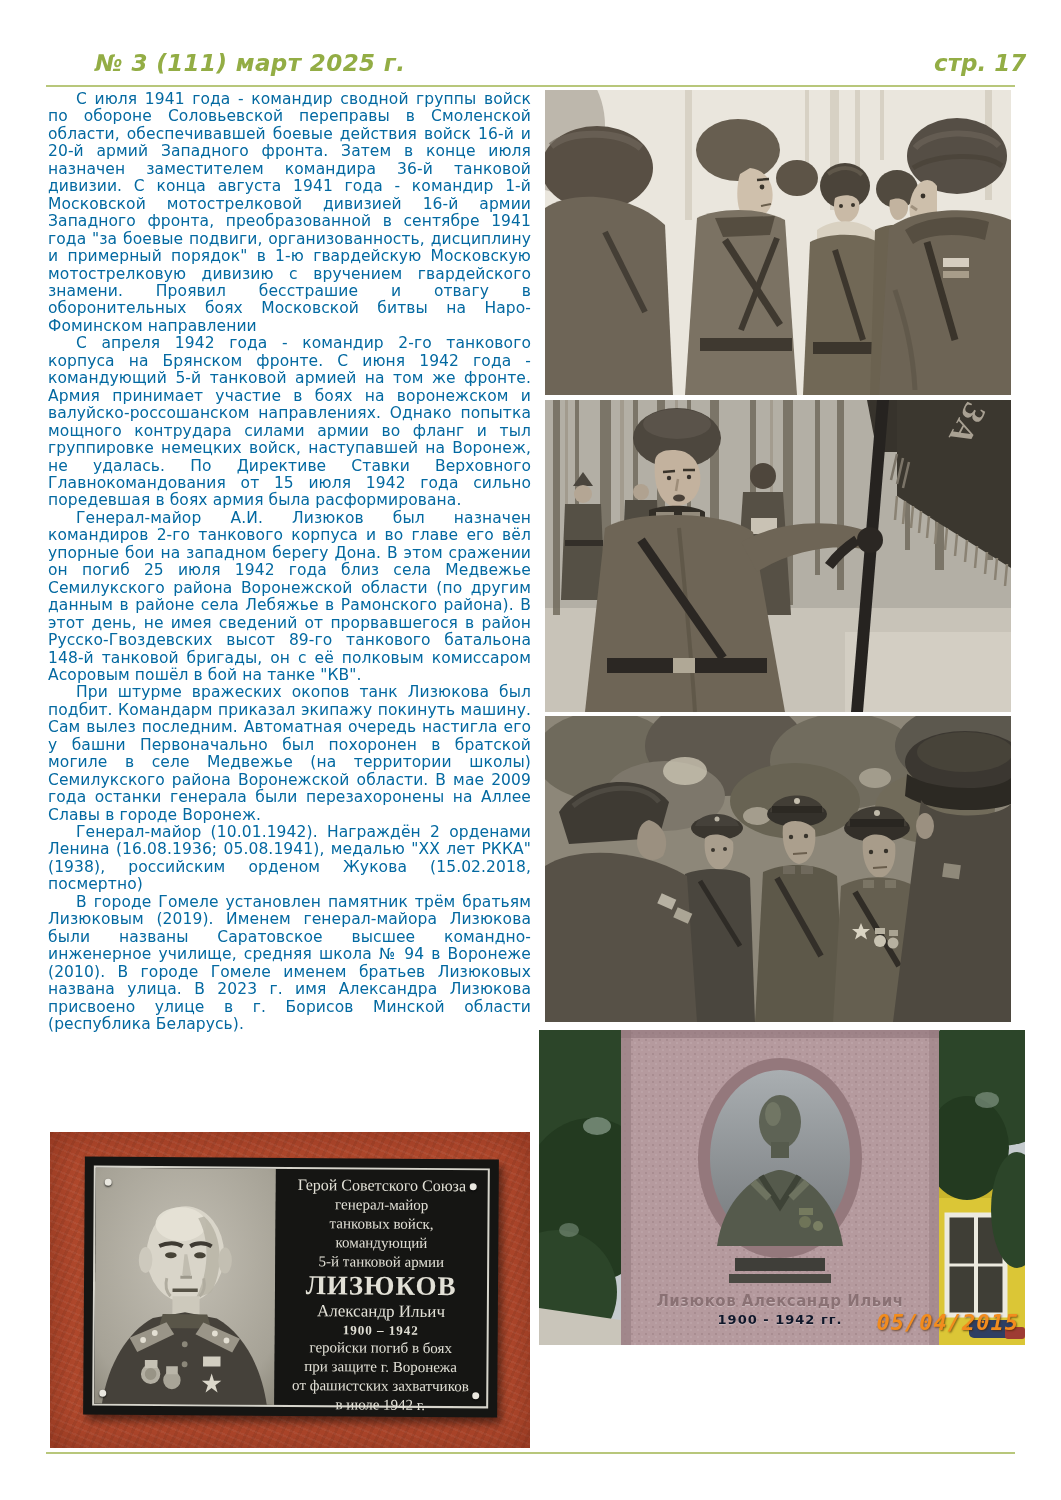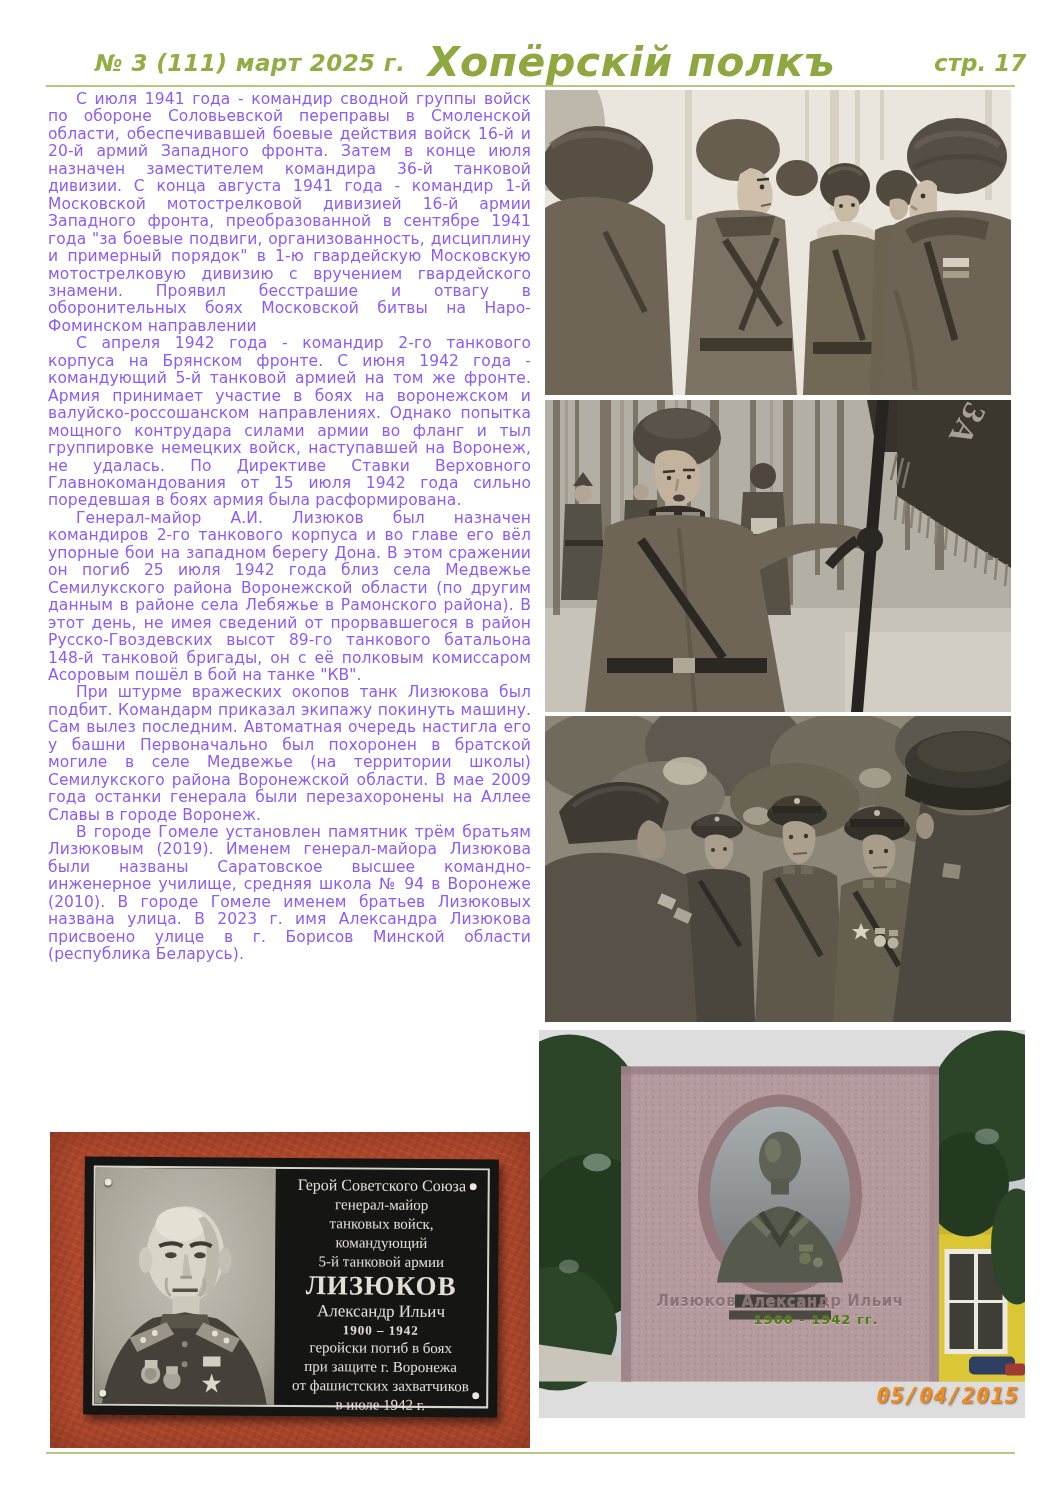--- a/index.html
+++ b/index.html
@@ -11,41 +11,41 @@
          color:#93ad45;letter-spacing:.4px;white-space:nowrap;}
   .np-title{position:absolute;left:428px;top:38px;font:italic bold 41px "DejaVu Sans",sans-serif;
          color:#8ea73e;letter-spacing:.5px;white-space:nowrap;}
   .pageno{position:absolute;left:934px;top:50px;font:italic bold 23px "DejaVu Sans",sans-serif;
          color:#93ad45;white-space:nowrap;}
   .rule{position:absolute;left:46px;width:969px;height:2px;background:#b8c77b;}
   .rule-top{top:85px;}
   .rule-bottom{top:1452px;}
 
   
-  .article{position:absolute;left:48px;top:91px;width:483px;color:#8b5cf6;
+  .article{position:absolute;left:48px;top:91px;width:483px;color:#0369a1;
            font-size:15.5px;line-height:17.45px;text-align:justify;letter-spacing:.1px;}
   .article p{margin:0;text-indent:28px;}
 
   
   .photo{position:absolute;overflow:hidden;background:#ddd;}
   #photo1{left:545px;top:90px;width:466px;height:305px;}
   #photo2{left:545px;top:400px;width:466px;height:312px;}
   #photo3{left:545px;top:716px;width:466px;height:306px;}
-  #photo4{left:539px;top:1030px;width:486px;height:388px;}
+  #photo4{left:539px;top:1030px;width:486px;height:315px;}
   .photo svg{display:block;width:100%;height:100%;}
 
   .banner-letters{position:absolute;left:400px;top:6px;transform:rotate(118deg);
          font:bold 32px "Liberation Serif",serif;color:#a9a193;letter-spacing:2px;}
 
   .mon-inscr{position:absolute;left:82px;top:262px;width:318px;text-align:center;
          color:#8a7174;font-weight:bold;font-size:15px;letter-spacing:.5px;
          text-shadow:0 1px 1px rgba(255,255,255,.35);}
   .mon-years{position:absolute;left:82px;top:282px;width:318px;text-align:center;
-         color:#4d7c0f;font-weight:bold;font-size:13px;letter-spacing:1px;
-         text-shadow:0 1px 1px rgba(255,255,255,.3);padding-left:36px;}
+         color:#0f172a;font-weight:bold;font-size:13px;letter-spacing:1px;
+         text-shadow:0 1px 1px rgba(255,255,255,.3);}
   .mon-date{position:absolute;right:6px;bottom:10px;color:#f28c1e;
          font:italic bold 22px "DejaVu Sans Mono",monospace;letter-spacing:1px;
          text-shadow:1px 1px 2px rgba(70,35,0,.65);}
 
   
   .plaque-photo{position:absolute;left:50px;top:1132px;width:480px;height:316px;
         background-color:#b34a2d;
         background-image:
           repeating-linear-gradient(115deg, rgba(0,0,0,.06) 0 3px, transparent 3px 8px),
           repeating-linear-gradient(22deg, rgba(255,255,255,.05) 0 2px, transparent 2px 7px);
@@ -72,29 +72,29 @@
   .caption{position:absolute;left:538px;top:1366px;width:484px;color:#151515;
         font-size:16.5px;line-height:22.5px;text-align:justify;}
   .caption p{margin:0;text-indent:30px;}
 </style>
 </head>
 <body>
 
 <div class="page">
 
   <div class="issue">№ 3 (111) март 2025 г.</div>
-  <div class="np-title">Хопёрскій полкъ</div>
   <div class="pageno">стр. 17</div>
   <div class="rule rule-top"></div>
 
   <div class="article">
     <p>С июля 1941 года - командир сводной группы войск по обороне Соловьевской переправы в Смоленской области, обеспечивавшей боевые действия войск 16-й и 20-й армий Западного фронта. Затем в конце июля назначен заместителем командира 36-й танковой дивизии. С конца августа 1941 года - командир 1-й Московской мотострелковой дивизией 16-й армии Западного фронта, преобразованной в сентябре 1941 года "за боевые подвиги, организованность, дисциплину и примерный порядок" в 1-ю гвардейскую Московскую мотострелковую дивизию с вручением гвардейского знамени. Проявил бесстрашие и отвагу в оборонительных боях Московской битвы на Наро-Фоминском направлении</p>
     <p>С апреля 1942 года - командир 2-го танкового корпуса на Брянском фронте. С июня 1942 года - командующий 5-й танковой армией на том же фронте. Армия принимает участие в боях на воронежском и валуйско-россошанском направлениях. Однако попытка мощного контрудара силами армии во фланг и тыл группировке немецких войск, наступавшей на Воронеж, не удалась. По Директиве Ставки Верховного Главнокомандования от 15 июля 1942 года сильно поредевшая в боях армия была расформирована.</p>
     <p>Генерал-майор А.И. Лизюков был назначен командиров 2-го танкового корпуса и во главе его вёл упорные бои на западном берегу Дона. В этом сражении он погиб 25 июля 1942 года близ села Медвежье Семилукского района Воронежской области (по другим данным в районе села Лебяжье в Рамонского района). В этот день, не имея сведений от прорвавшегося в район Русско-Гвоздевских высот 89-го танкового батальона 148-й танковой бригады, он с её полковым комиссаром Асоровым пошёл в бой на танке "КВ".</p>
     <p>При штурме вражеских окопов танк Лизюкова был подбит. Командарм приказал экипажу покинуть машину. Сам вылез последним. Автоматная очередь настигла его у башни Первоначально был похоронен в братской могиле в селе Медвежье (на территории школы) Семилукского района Воронежской области. В мае 2009 года останки генерала были перезахоронены на Аллее Славы в городе Воронеж.</p>
+    <p>Генерал-майор (10.01.1942). Награждён 2 орденами Ленина (16.08.1936; 05.08.1941), медалью "XX лет РККА" (1938), российским орденом Жукова (15.02.2018, посмертно)</p>
     <p>В городе Гомеле установлен памятник трём братьям Лизюковым (2019). Именем генерал-майора Лизюкова были названы Саратовское высшее командно-инженерное училище, средняя школа № 94 в Воронеже (2010). В городе Гомеле именем братьев Лизюковых названа улица. В 2023 г. имя Александра Лизюкова присвоено улице в г. Борисов Минской области (республика Беларусь).</p>
   </div>
 
   <figure class="photo" id="photo1" style="margin:0">
     <svg viewBox="0 0 466 305" xmlns="http://www.w3.org/2000/svg">
       <rect width="466" height="305" fill="#eae6dd"></rect>
       <g fill="#c9c1b1" opacity="0.55">
         <rect x="140" y="0" width="7" height="130"></rect>
           <rect x="260" y="0" width="4" height="90"></rect>
         <rect x="285" y="0" width="9" height="120"></rect>

